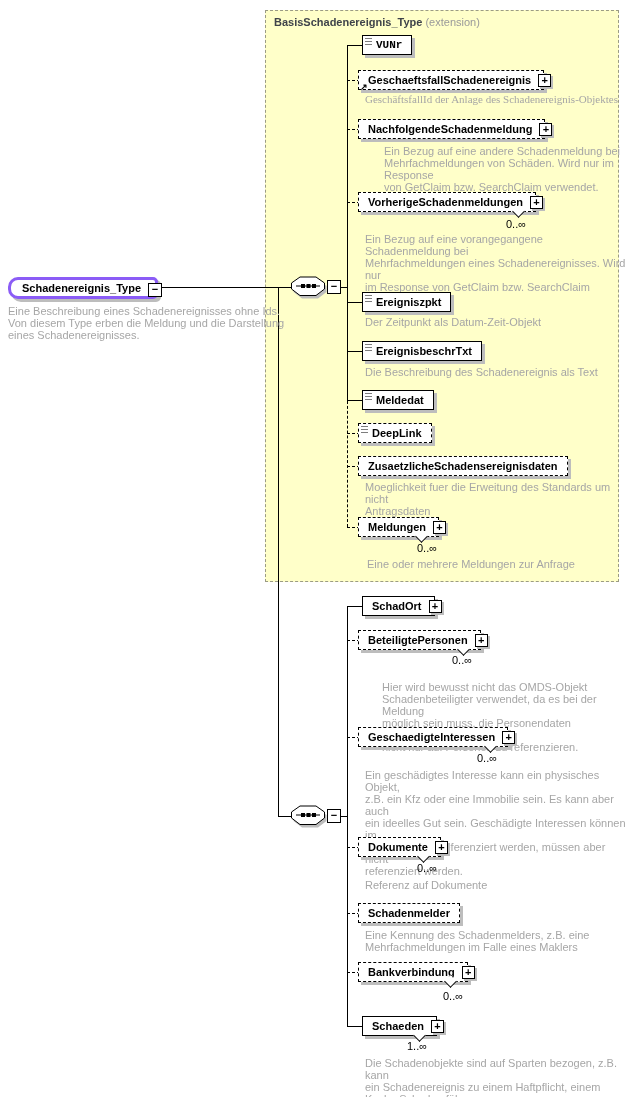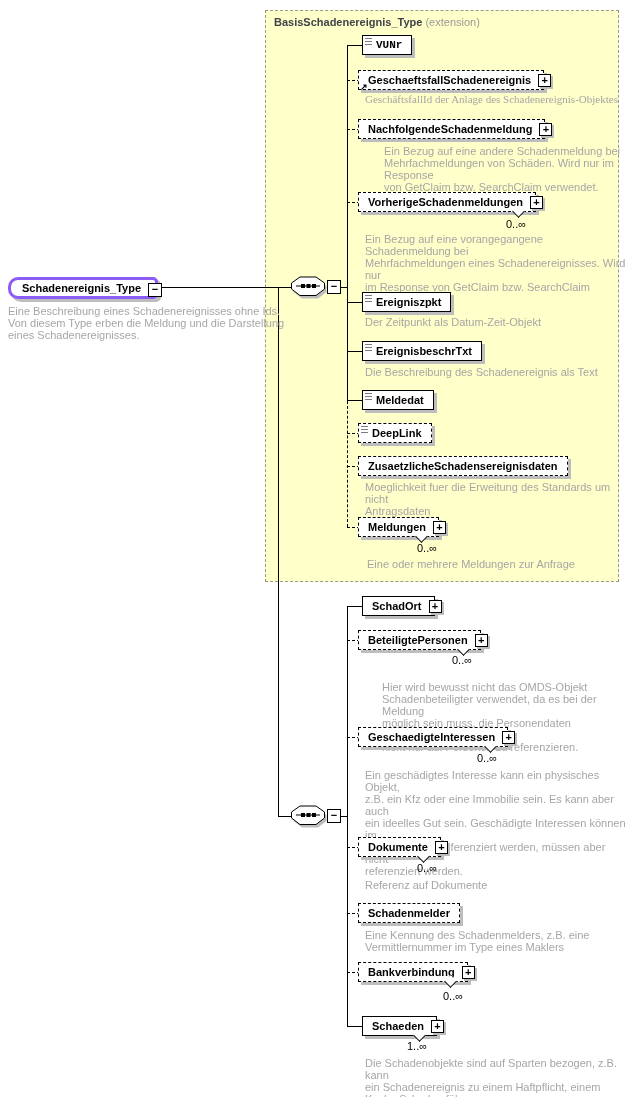--- a/index.html
+++ b/index.html
@@ -205,21 +205,21 @@
     <span class="plus">+</span>
     <span class="notch"></span>
   </div>
   <div class="occ" style="left:417px;top:862px;">0..∞</div>
   <div class="ann" style="left:365px;top:879px;">Referenz auf Dokumente</div>
 
   <div class="ebox opt" style="left:358px;top:903px;">
     <span>Schadenmelder</span>
   </div>
   <div class="ann" style="left:365px;top:929px;">Eine Kennung des Schadenmelders, z.B. eine
-Vermittlernummer im Type eines Maklers</div>
+Mehrfachmeldungen im Falle eines Maklers</div>
 
   <div class="ebox opt" style="left:358px;top:962px;padding-right:12px;">
     <span>Bankverbindung</span>
     <span class="plus">+</span>
     <span class="notch"></span>
   </div>
   <div class="occ" style="left:443px;top:990px;">0..∞</div>
 
   <div class="ebox" style="left:362px;top:1016px;padding-right:12px;">
     <span>Schaeden</span>

